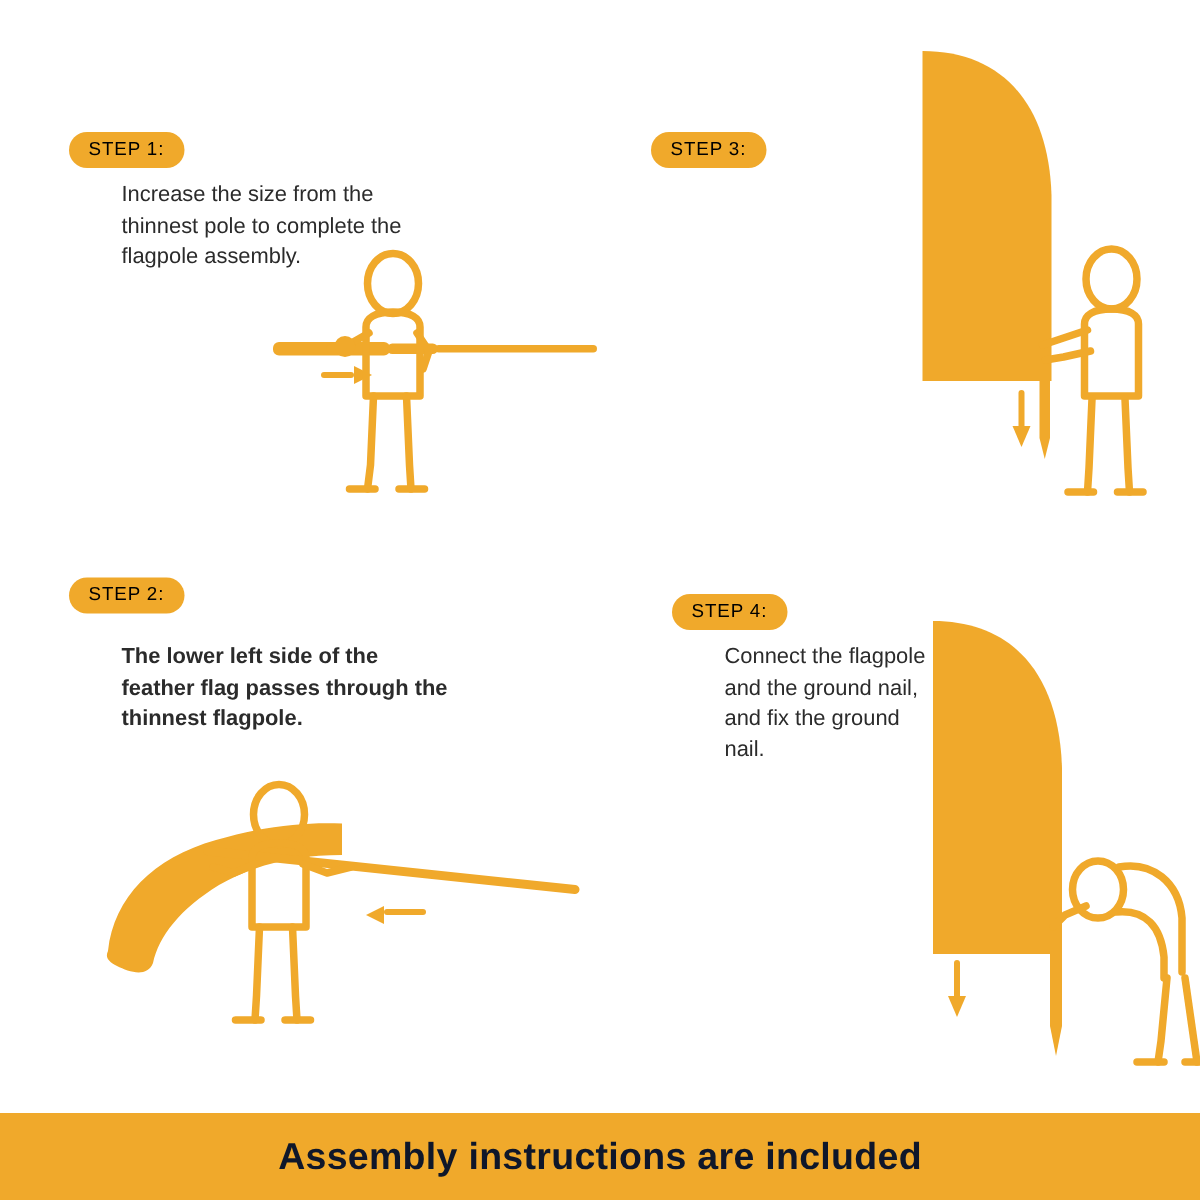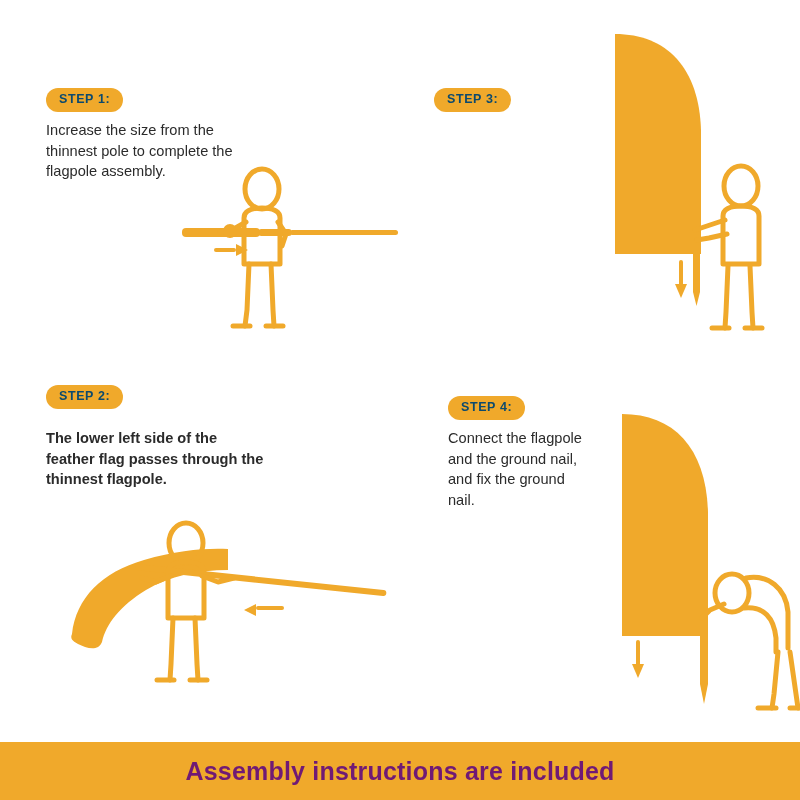--- a/index.html
+++ b/index.html
@@ -16,55 +16,56 @@
   }
   #page {
     position: relative;
     width: 800px;
     height: 800px;
     background: #ffffff;
   }
   .step-badge {
     position: absolute;
     background: #F0A92B;
-    color: #0c4a6e;
+    color: #000000;
     font-size: 12.5px;
-    font-weight: bold;
+    font-weight: normal;
     letter-spacing: 0.6px;
     padding: 5px 13px 6px 13px;
     border-radius: 12px;
     line-height: 1;
     white-space: nowrap;
   }
   .step-text {
     position: absolute;
     color: #2b2b2b;
     font-size: 14.6px;
     line-height: 1.42;
     white-space: pre-line;
+    margin-left: 35px;
   }
   .panel {
     position: absolute;
   }
   .art {
     position: absolute;
   }
   .footer-bar {
     position: absolute;
     left: 0;
     bottom: 0;
     width: 800px;
     height: 58px;
     background: #F0A92B;
     display: flex;
     align-items: center;
     justify-content: center;
   }
   .footer-text {
-    color: #701a75;
+    color: #0f172a;
     font-size: 25px;
     font-weight: bold;
     letter-spacing: 0.2px;
   }
 </style>
 </head>
 <body>
 
 <div id="page">
 

